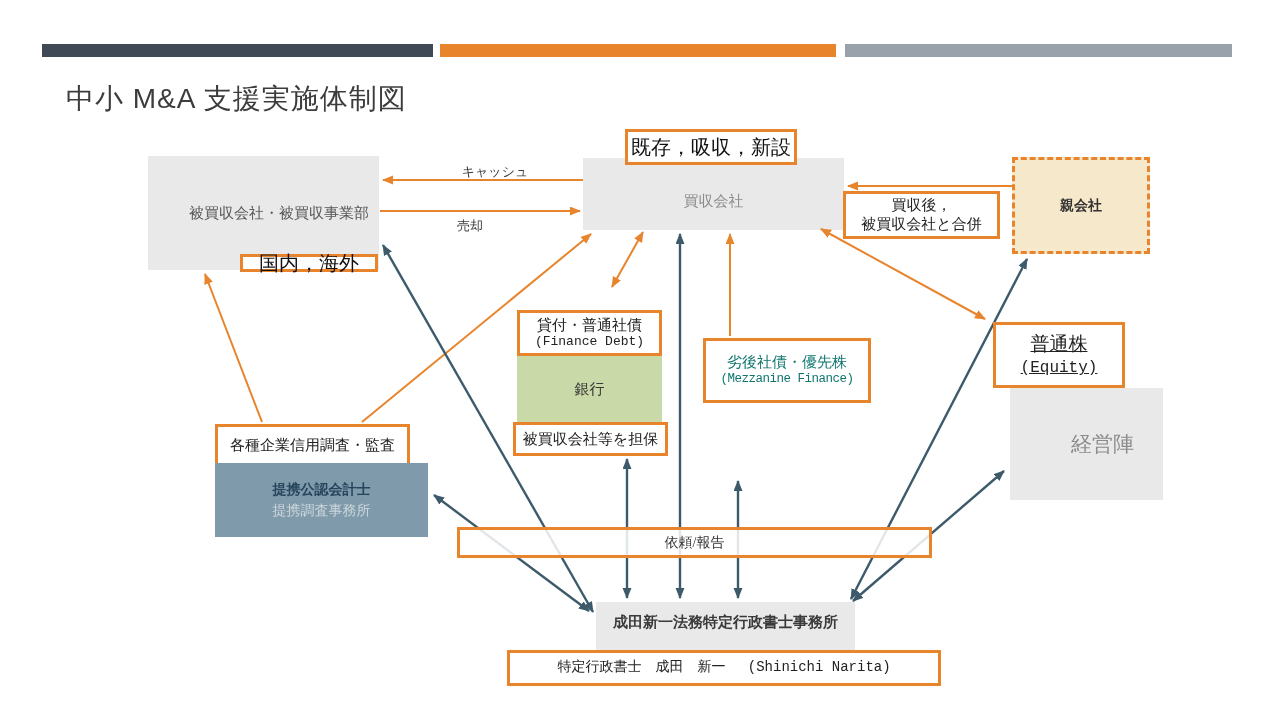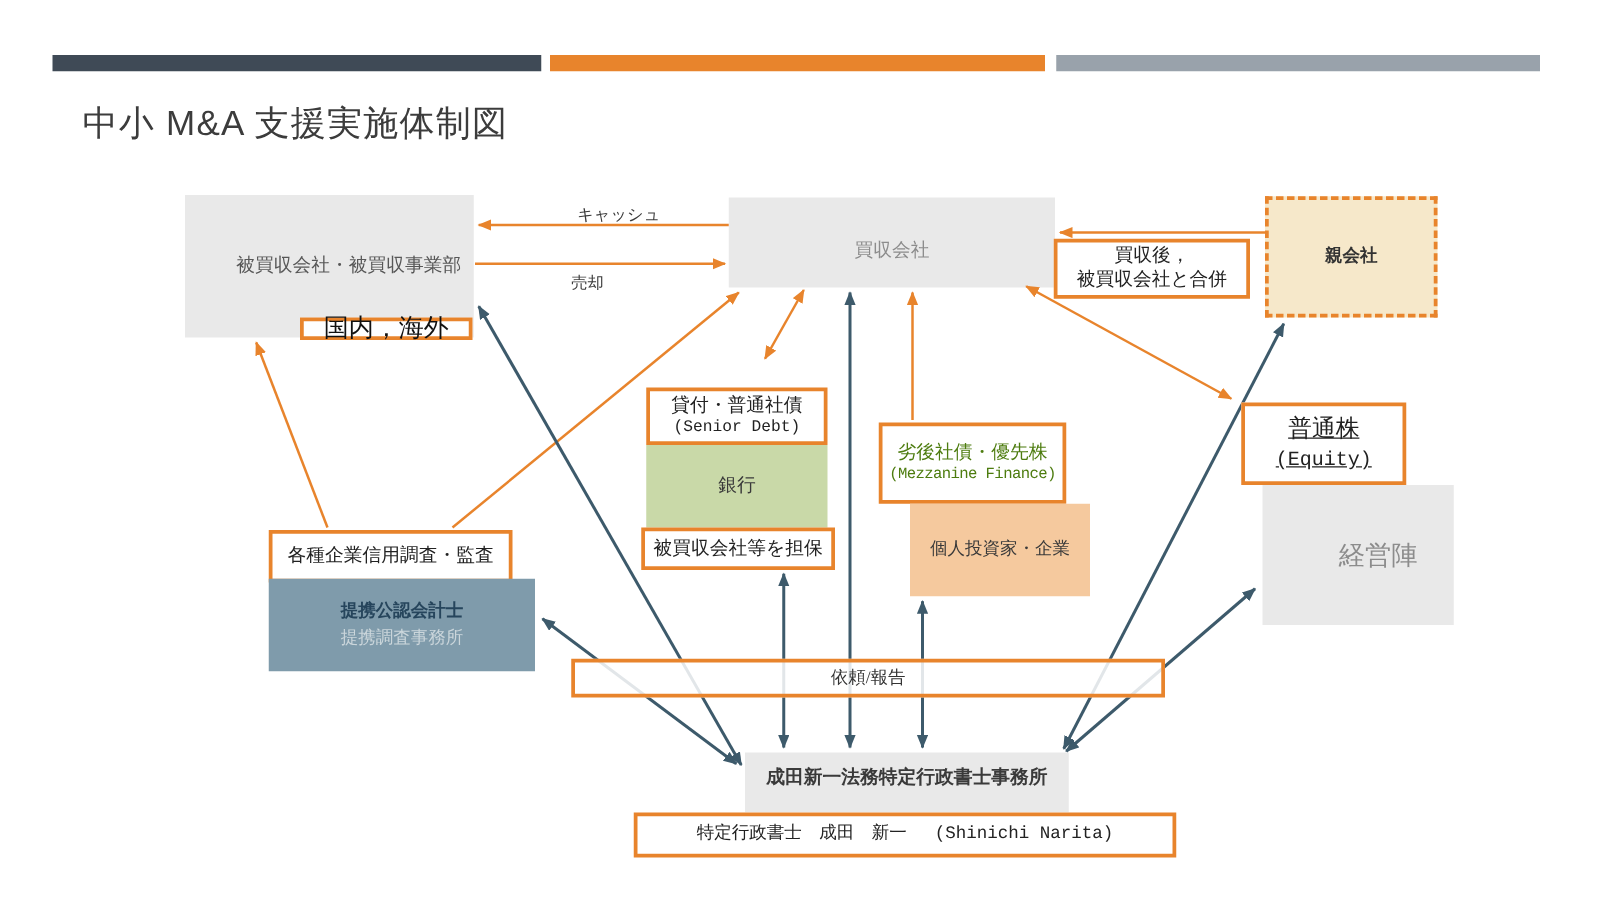--- a/index.html
+++ b/index.html
@@ -39,55 +39,55 @@
   <div class="title">中小 M&amp;A 支援実施体制図</div>
 
   <div class="box fill-gray z1" style="left:148px;top:156px;width:231px;height:114px;font-size:15px;padding-left:31px;">
     <div class="txt-dim">被買収会社・被買収事業部</div>
   </div>
 
   <div class="box fill-gray z1" style="left:583px;top:158px;width:261px;height:72px;font-size:15px;">
     <div class="txt-gray" style="margin-top:14px;">買収会社</div>
   </div>
 
+  <div class="box ob z1" style="left:625px;top:129px;width:172px;height:36px;font-size:20px;color:#111;">
+    <div>既存，吸収，新設</div>
+  </div>
 
   <div class="box ob z1" style="left:240px;top:254px;width:138px;height:18px;font-size:20px;color:#111;">
     <div>国内，海外</div>
   </div>
 
   <div class="box ob z1" style="left:843px;top:191px;width:157px;height:48px;font-size:15px;color:#222;">
     <div>買収後，</div>
     <div>被買収会社と合併</div>
   </div>
 
   <div class="box dashed z1" style="left:1012px;top:157px;width:138px;height:97px;font-size:14px;font-weight:bold;color:#333;">
     <div>親会社</div>
   </div>
 
   <div class="box ob z1" style="left:517px;top:310px;width:145px;height:46px;font-size:15px;color:#222;">
     <div>貸付・普通社債</div>
-    <div class="mono" style="font-size:13px;">(Senior Debt)</div>
+    <div class="mono" style="font-size:13px;">(Finance Debt)</div>
   </div>
 
   <div class="box z1" style="left:517px;top:356px;width:145px;height:67px;background:var(--box-green);font-size:15px;color:#3a3a3a;">
     <div>銀行</div>
   </div>
 
   <div class="box ob z1" style="left:513px;top:422px;width:155px;height:34px;font-size:15px;color:#222;">
     <div>被買収会社等を担保</div>
   </div>
 
-  <div class="box ob z1" style="left:703px;top:338px;width:150px;height:65px;font-size:15px;color:#4d7c0f;">
+  <div class="box ob z1" style="left:703px;top:338px;width:168px;height:65px;font-size:15px;color:#0f766e;">
     <div>劣後社債・優先株</div>
     <div class="mono" style="font-size:12.5px;letter-spacing:-0.5px;">(Mezzanine Finance)</div>
   </div>
 
-  <div class="box z1" style="left:728px;top:403px;width:144px;height:74px;background:var(--box-peach);font-size:14px;color:#3a3a3a;">
-    <div>個人投資家・企業</div>
-  </div>
 
   <div class="box fill-gray z1" style="left:1010px;top:388px;width:153px;height:112px;font-size:21px;padding-left:32px;">
     <div class="txt-gray">経営陣</div>
   </div>
 
   <div class="box ob z1" style="left:215px;top:424px;width:195px;height:42px;font-size:15px;color:#222;">
     <div>各種企業信用調査・監査</div>
   </div>
 
   <div class="box z1" style="left:215px;top:463px;width:213px;height:74px;background:var(--box-bluegray);font-size:14px;">

